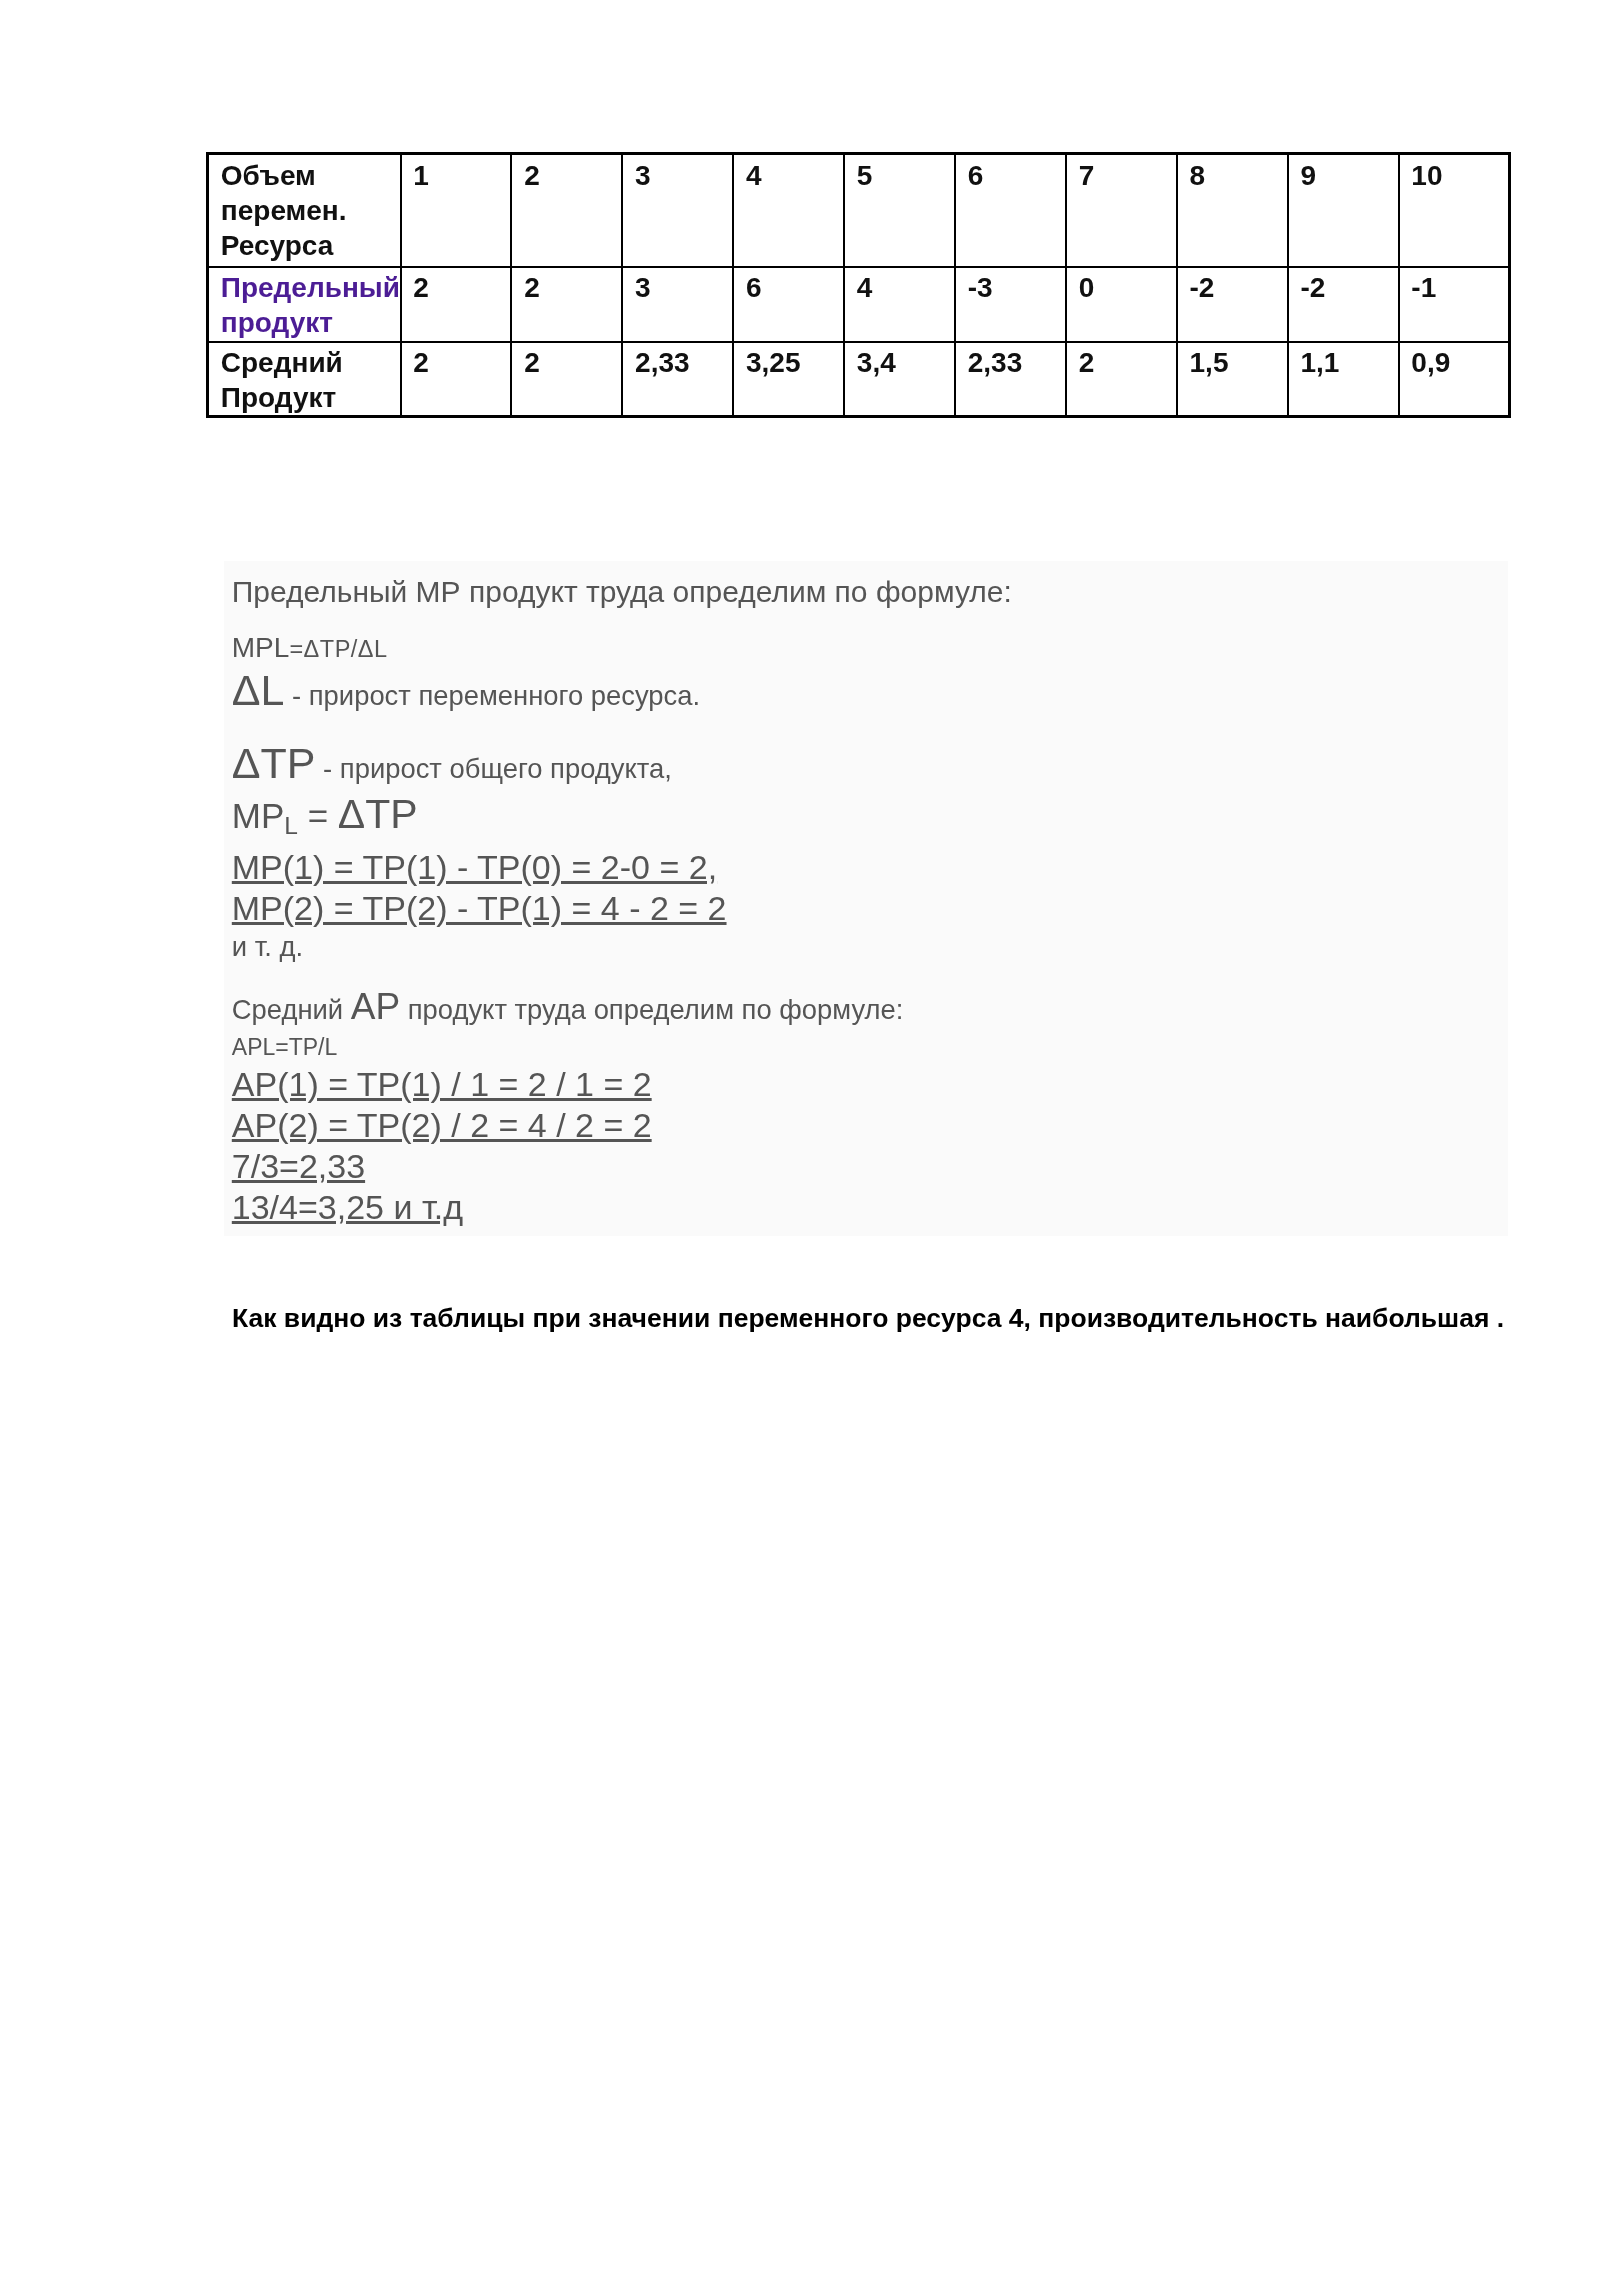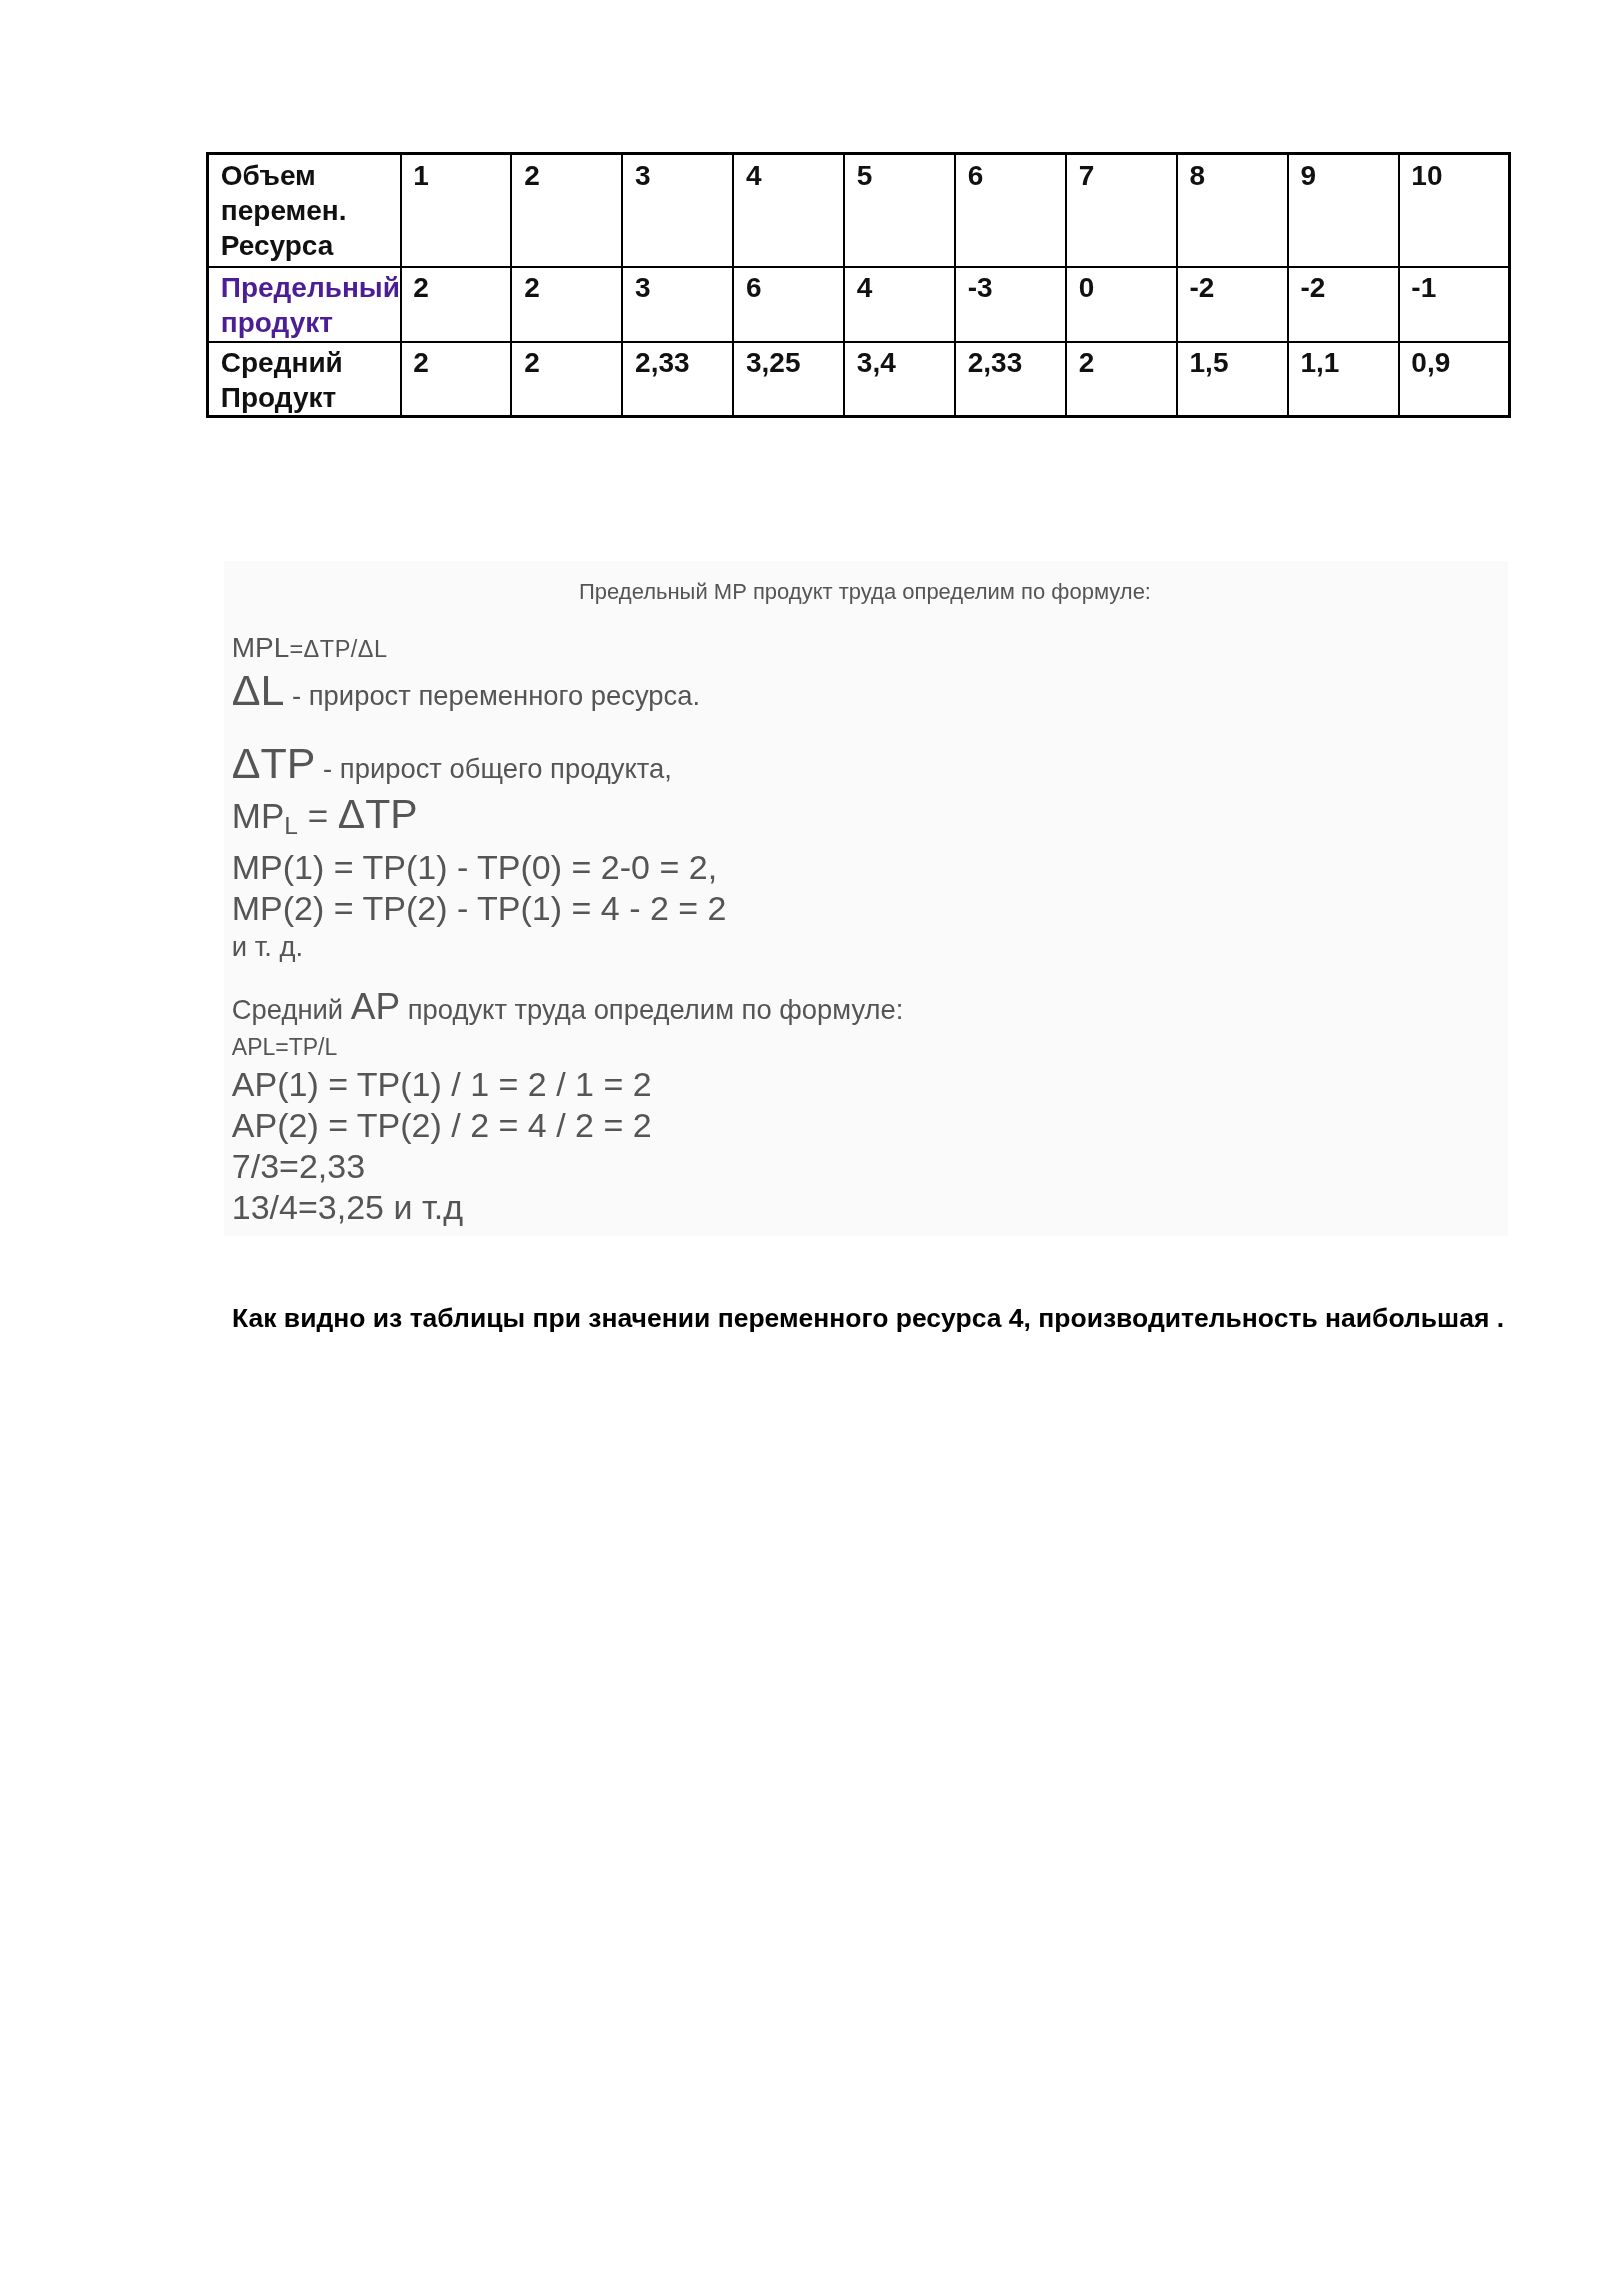--- a/index.html
+++ b/index.html
@@ -36,36 +36,36 @@
 
   
   .explain {
     position: absolute; left: 224px; top: 561px;
     width: 1284px;
     padding: 12.7px 9.8px 7.8px 7.8px;
     background: #fafafa;
     color: #555555;
   }
   .explain p { margin: 0; }
-  .t-sm   { font-size: 22px; line-height: 35px; text-align: center; }
+  .t-sm   { font-size: 30px; line-height: 35px; }
   .t-big  { font-size: 34px; line-height: 42px; }
   .mpl-line { margin-top: 21.6px !important; font-size: 28px; line-height: 35px; }
   .mpl-tail { font-size: 23.5px; letter-spacing: 0.5px; }
   .def-line { margin-top: 19.6px !important; line-height: 49px; font-size: 27.4px; }
   .def-line.second { margin-top: 0 !important; line-height: 47px; }
   .sym-xl { font-size: 43px; }
   .sym-lg { font-size: 37px; }
   .simplify-line { font-size: 27.4px; line-height: 39px; }
   .mp-simple-line { font-size: 35px; line-height: 43px; }
   .mp-sub { font-size: 24.5px; vertical-align: -5.9px; }
   .mp-sym { font-size: 41px; }
   .etc-line { font-size: 27.4px; line-height: 35px; }
   .ap-intro-line { margin-top: 21.6px !important; font-size: 27.4px; line-height: 43px; }
   .apl-line { font-size: 23px; line-height: 33px; }
-  .calc { line-height: 41px; }
+  .calc { line-height: 41px; text-decoration: underline; }
 
   
   .conclusion {
     position: absolute; left: 232px; top: 1302px;
     width: 1313px;
     margin: 0;
     font-weight: bold;
     font-size: 26.5px;
     line-height: 33px;
     color: #000000;

